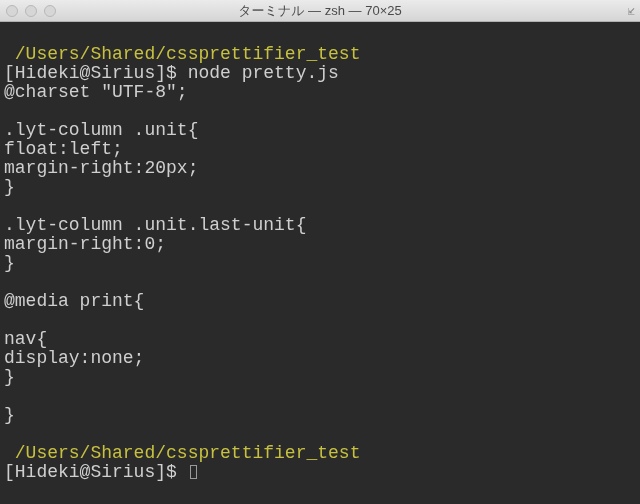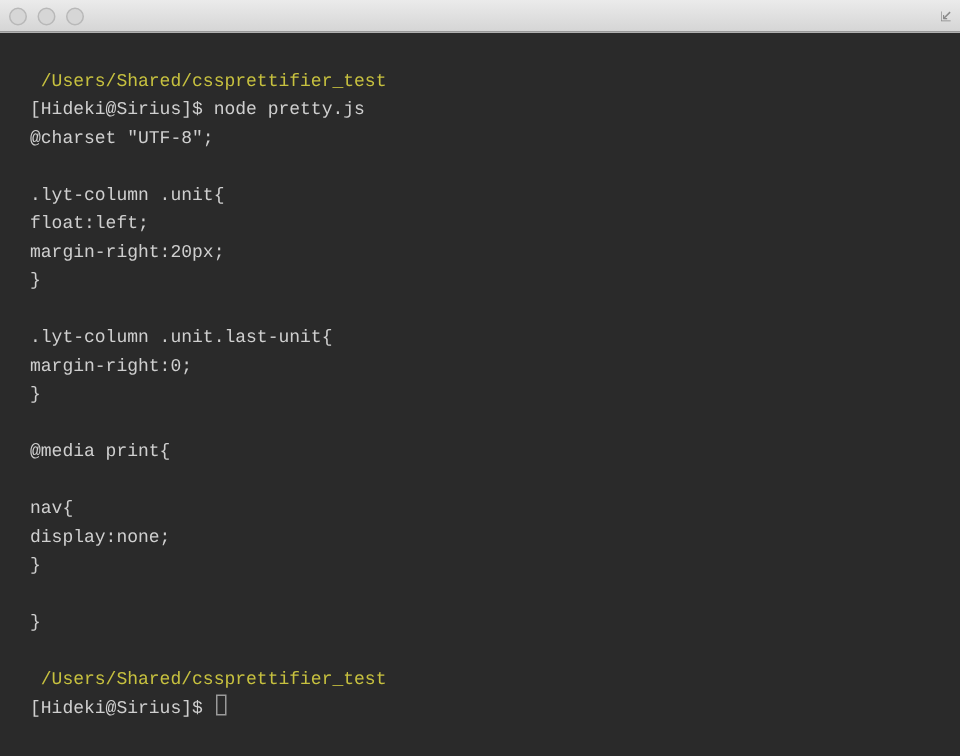--- a/index.html
+++ b/index.html
@@ -42,25 +42,25 @@
       pointer-events: none;
     }
     .expand-icon {
       margin-left: auto;
       color: #8a8a8a;
       font-size: 12px;
       line-height: 1;
       transform: rotate(90deg);
     }
     .terminal {
-      padding: 4px 20px;
+      padding: 4px 4px;
       color: #cfcfcf;
       line-height: 19px;
       white-space: pre;
-      font-size: 12px;
+      font-size: 18px;
     }
     .cwd { color: #c7c13f; }
     .prompt { color: #cfcfcf; }
     .cmd { color: #cfcfcf; }
     .out { color: #cfcfcf; }
     .cursor {
       display: inline-block;
       width: 7px;
       height: 14px;
       border: 1px solid #9a9a9a;
@@ -70,20 +70,21 @@
   </style>
 </head>
 <body>
 
 <div class="titlebar">
   <div class="traffic-lights">
     <div class="light"></div>
     <div class="light"></div>
     <div class="light"></div>
   </div>
+  <div class="title">ターミナル — zsh — 70×25</div>
   <div class="expand-icon">⇲</div>
 </div>
 
 <div class="terminal">
 <span class="cwd"> /Users/Shared/cssprettifier_test</span>
 <span class="prompt">[Hideki@Sirius]$ </span><span class="cmd">node pretty.js</span>
 <span id="output-block" class="out">@charset "UTF-8";
 
 .lyt-column .unit{
 float:left;

